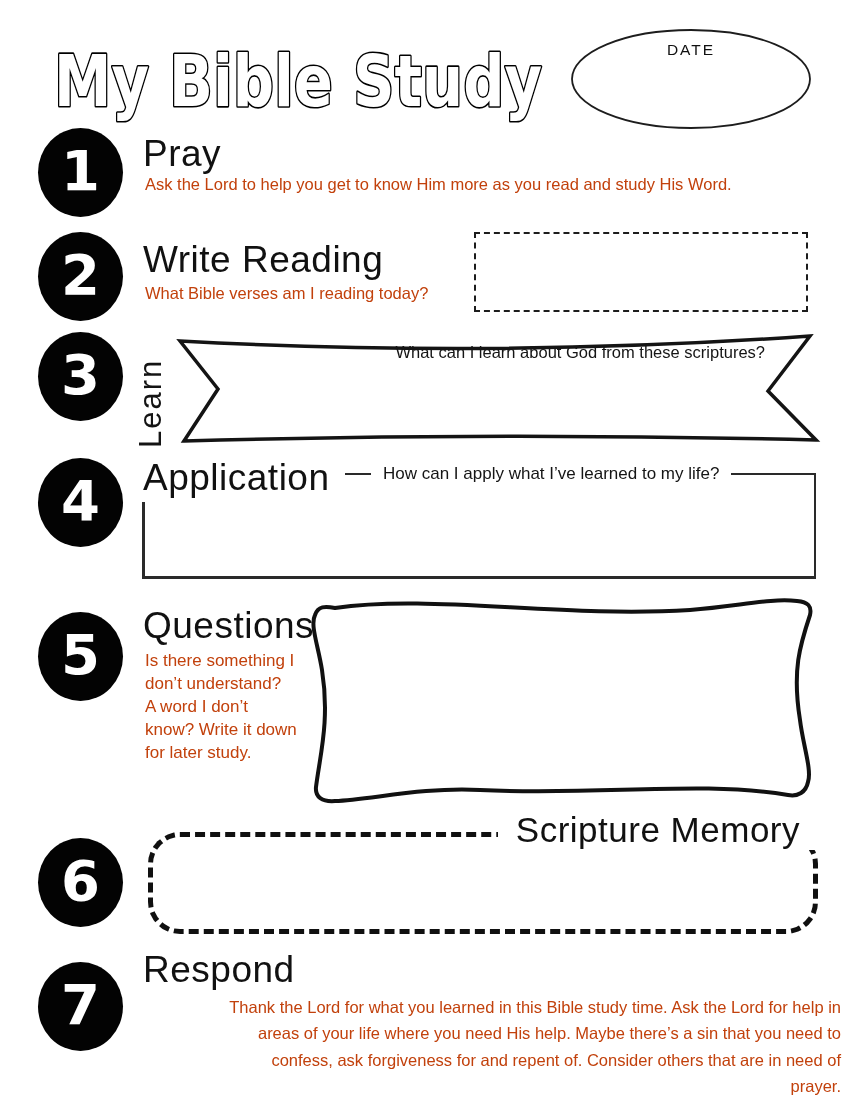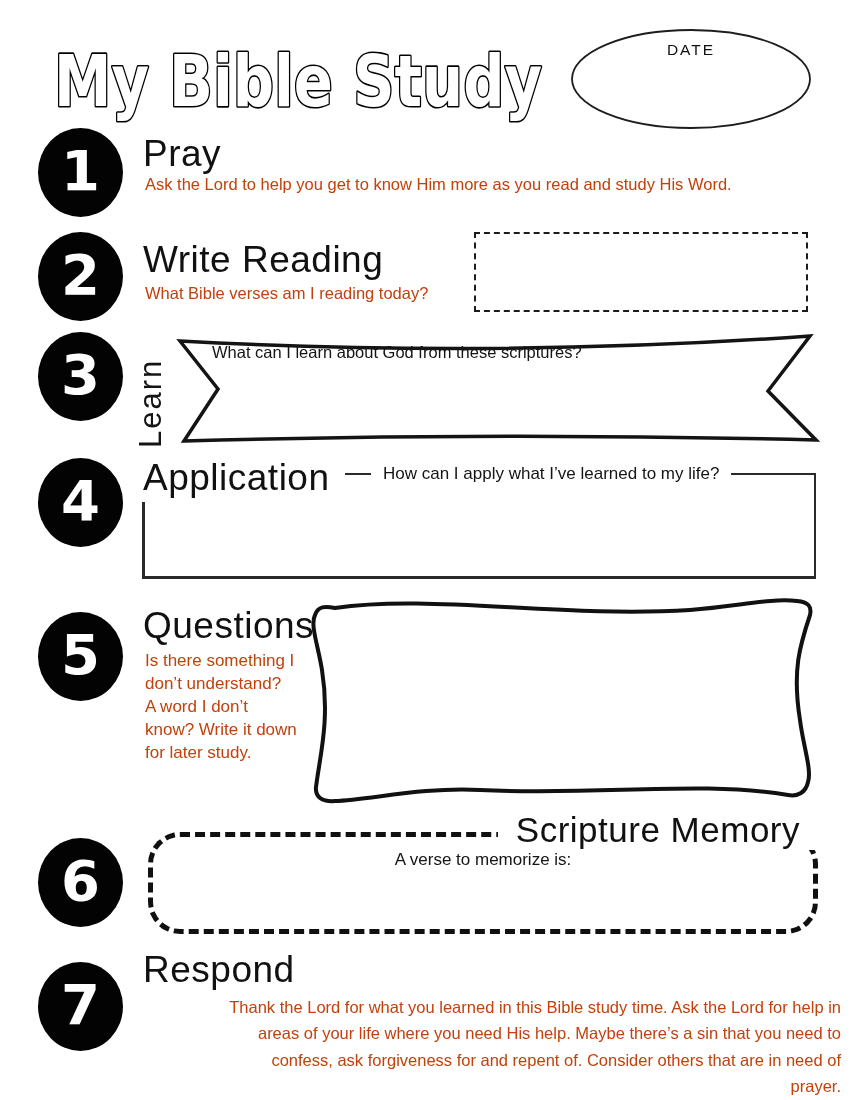--- a/index.html
+++ b/index.html
@@ -35,21 +35,21 @@
     border:2.5px dashed #1c1c1c; background:#fff;
   }
 
   
   .learn{
     left:133px; top:334px; height:114px;
     writing-mode:vertical-rl; transform:rotate(180deg);
     font-size:31px; letter-spacing:2px; color:#141414;
   }
   .banner-q{
-    left:212px; top:343px; width:570px; text-align:left;
+    left:195px; top:343px; width:570px; text-align:right;
     font-size:16.5px; color:#151515;
   }
 
   
   .line{position:absolute; background:#2a2a2a;}
   .app-row{
     left:345px; top:462px; width:471px; height:24px;
     display:flex; align-items:center; gap:12px;
   }
   .app-row .seg{height:2.5px; background:#2a2a2a;}
@@ -152,21 +152,20 @@
              C 22 210, 15 205, 16 195
              C 20 163, 30 128, 22 78
              C 18 53, 10 33, 15 23
              C 18 14, 25 14, 35 16 Z" fill="#ffffff" stroke="#111111" stroke-width="4" stroke-linejoin="round"></path>
   </svg>
 
   <div class="abs mem-box"></div>
   <div class="abs mem-head-wrap">
     <span>Scripture Memory</span>
   </div>
-  <div class="abs mem-sub">A verse to memorize is:</div>
 
   <div class="abs h1" style="left:143px; top:951px;">Respond</div>
   <div class="abs helper preline" style="left:136px; top:994px; width:705px; line-height:1.6;text-align:right;">Thank the Lord for what you learned in this Bible study time. Ask the Lord for help in
 areas of your life where you need His help. Maybe there’s a sin that you need to
 confess, ask forgiveness for and repent of. Consider others that are in need of
 prayer.</div>
 
 </div>
 
 </body></html>

